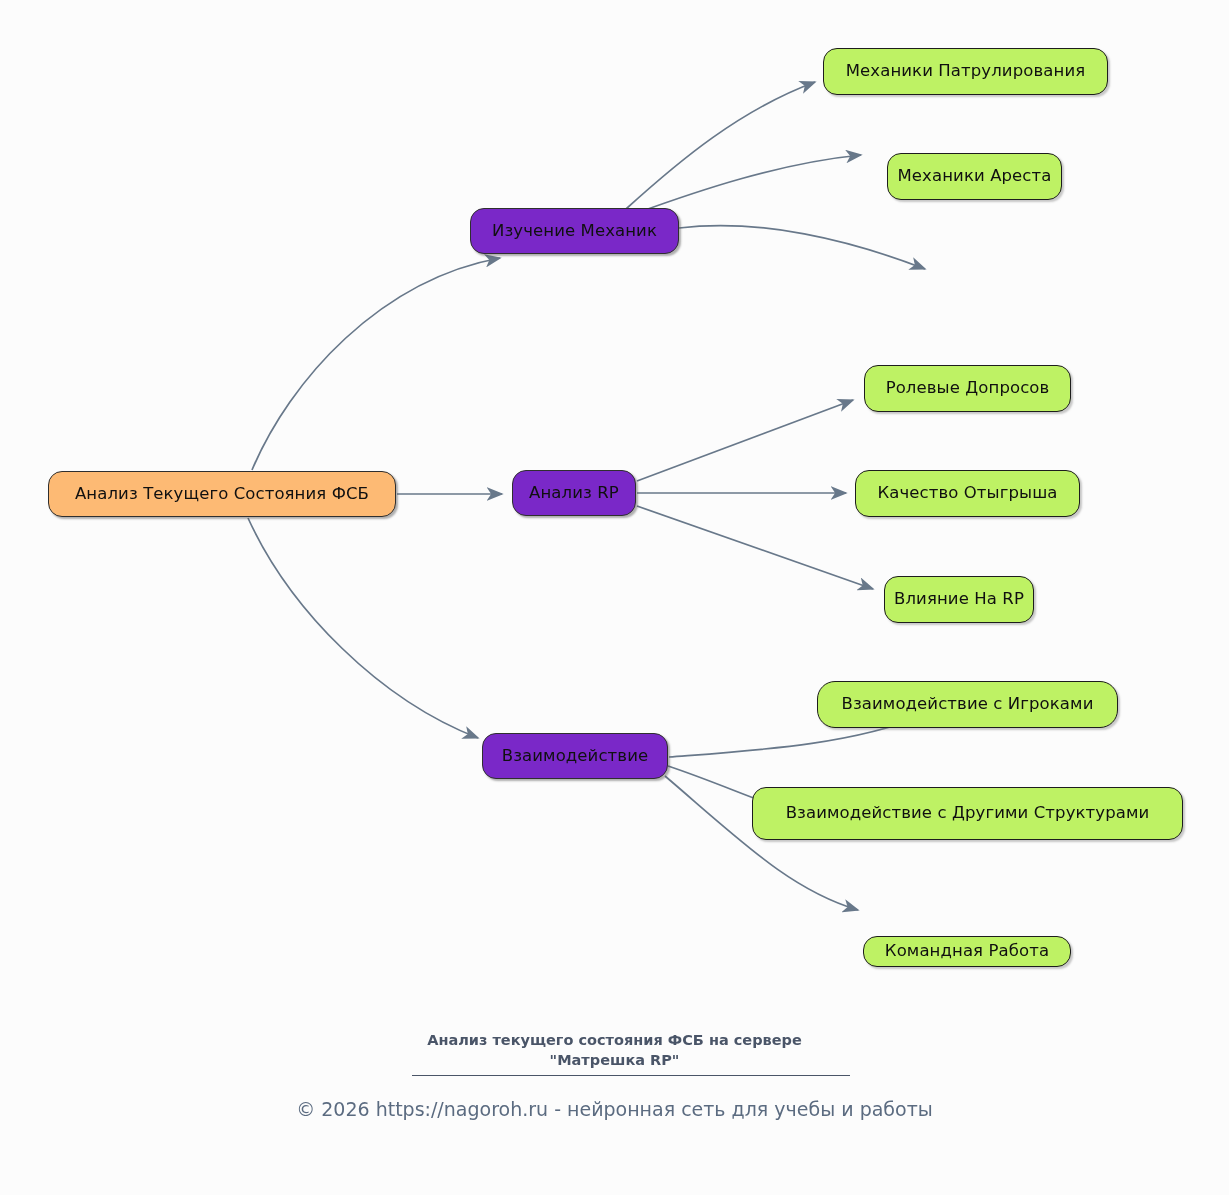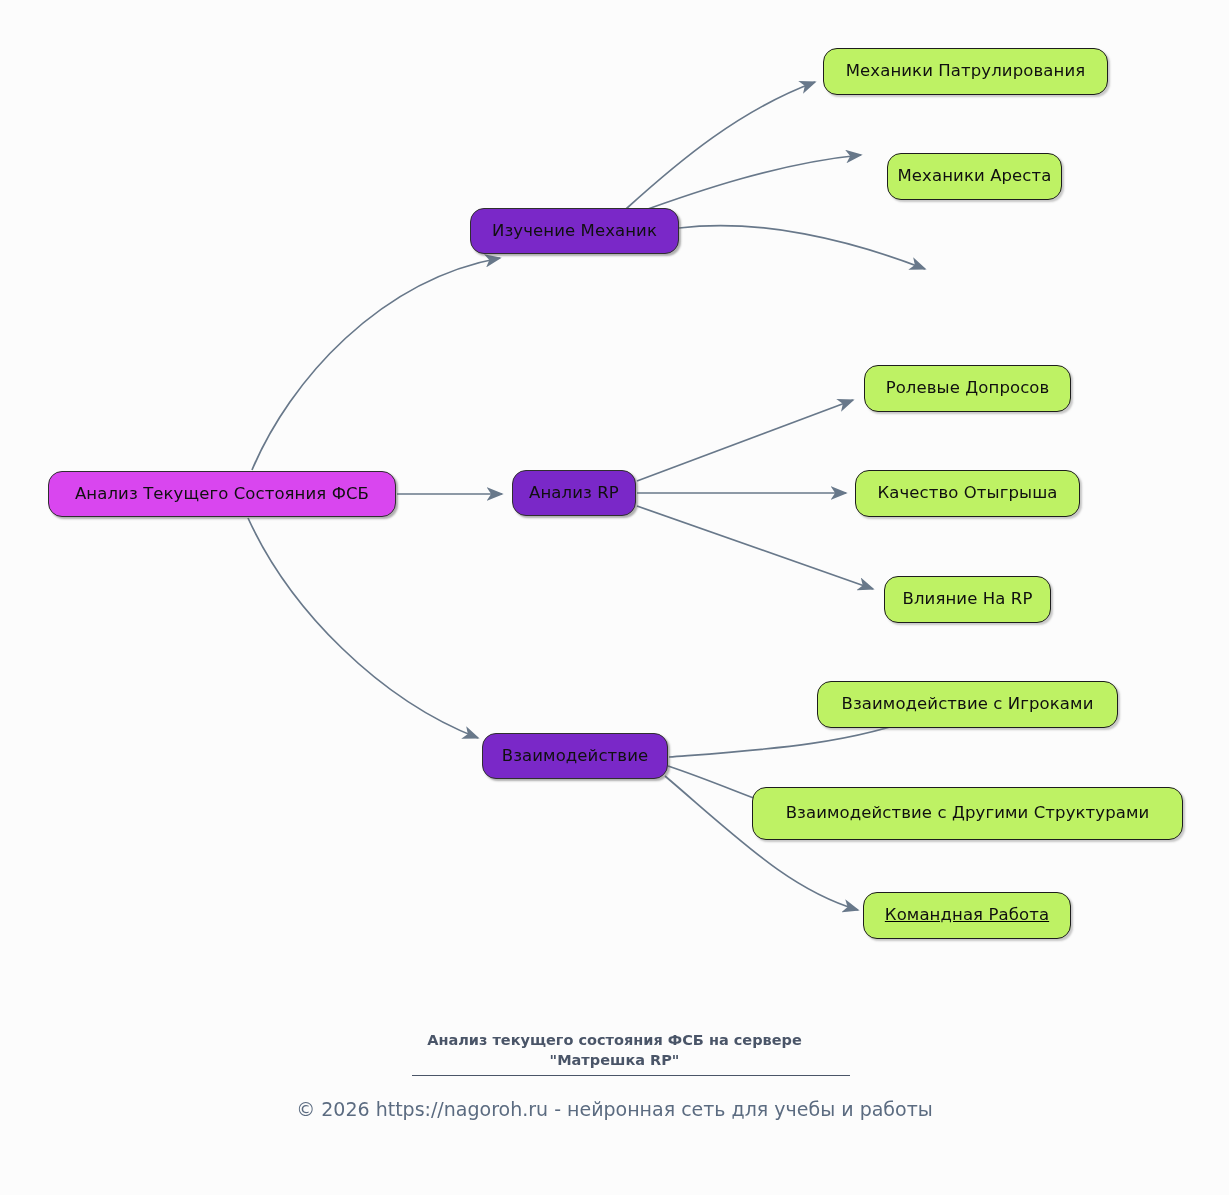--- a/index.html
+++ b/index.html
@@ -37,21 +37,21 @@
     white-space: nowrap;
     line-height: 1;
   }
   .node-label {
     display: block;
     color: #101010;
     font-size: 16.5px;
     letter-spacing: 0.1px;
   }
   .node.root {
-    background: #d946ef;
+    background: #fdba74;
     border: 1.4px solid #2f2f2f;
     box-shadow: 2px 2px 2px rgba(80,80,80,0.45);
   }
   .node.branch {
     background: #7a28c8;
     border: 1.4px solid #2f2f2f;
     box-shadow: 2px 2px 2px rgba(80,80,80,0.45);
   }
   .node.leaf {
     background: #bef264;
@@ -138,34 +138,34 @@
 
   <div class="node branch" style="left:512px; top:470px; width:124px; height:46px;">
     <span class="node-label">Анализ RP</span>
   </div>
   <div class="node leaf" style="left:864px; top:365px; width:207px; height:47px;">
     <span class="node-label">Ролевые Допросов</span>
   </div>
   <div class="node leaf" style="left:855px; top:470px; width:225px; height:47px;">
     <span class="node-label">Качество Отыгрыша</span>
   </div>
-  <div class="node leaf" style="left:884px; top:576px; width:167px; height:47px;">
+  <div class="node leaf" style="left:884px; top:576px; width:150px; height:47px;">
     <span class="node-label">Влияние На RP</span>
   </div>
 
   <div class="node branch" style="left:482px; top:733px; width:186px; height:46px;">
     <span class="node-label">Взаимодействие</span>
   </div>
-  <div class="node leaf" style="left:817px; top:681px; width:301px; height:47px;">
+  <div class="node leaf" style="left:817px; top:681px; width:301px; height:47px;border-radius:18px;">
     <span class="node-label">Взаимодействие с Игроками</span>
   </div>
   <div class="node leaf" style="left:752px; top:787px; width:431px; height:53px;">
     <span class="node-label">Взаимодействие с Другими Структурами</span>
   </div>
-  <div class="node leaf" style="left:863px; top:892px; width:208px; height:47px;text-decoration:underline;">
+  <div class="node leaf" style="left:863px; top:936px; width:208px; height:31px;">
     <span class="node-label">Командная Работа</span>
   </div>
 
   <div class="footer-title">Анализ текущего состояния ФСБ на сервере
 "Матрешка RP"</div>
   <div class="footer-divider"></div>
   <div class="footer-copy">© 2026 https://nagoroh.ru - нейронная сеть для учебы и работы</div>
 
 </div>
 

